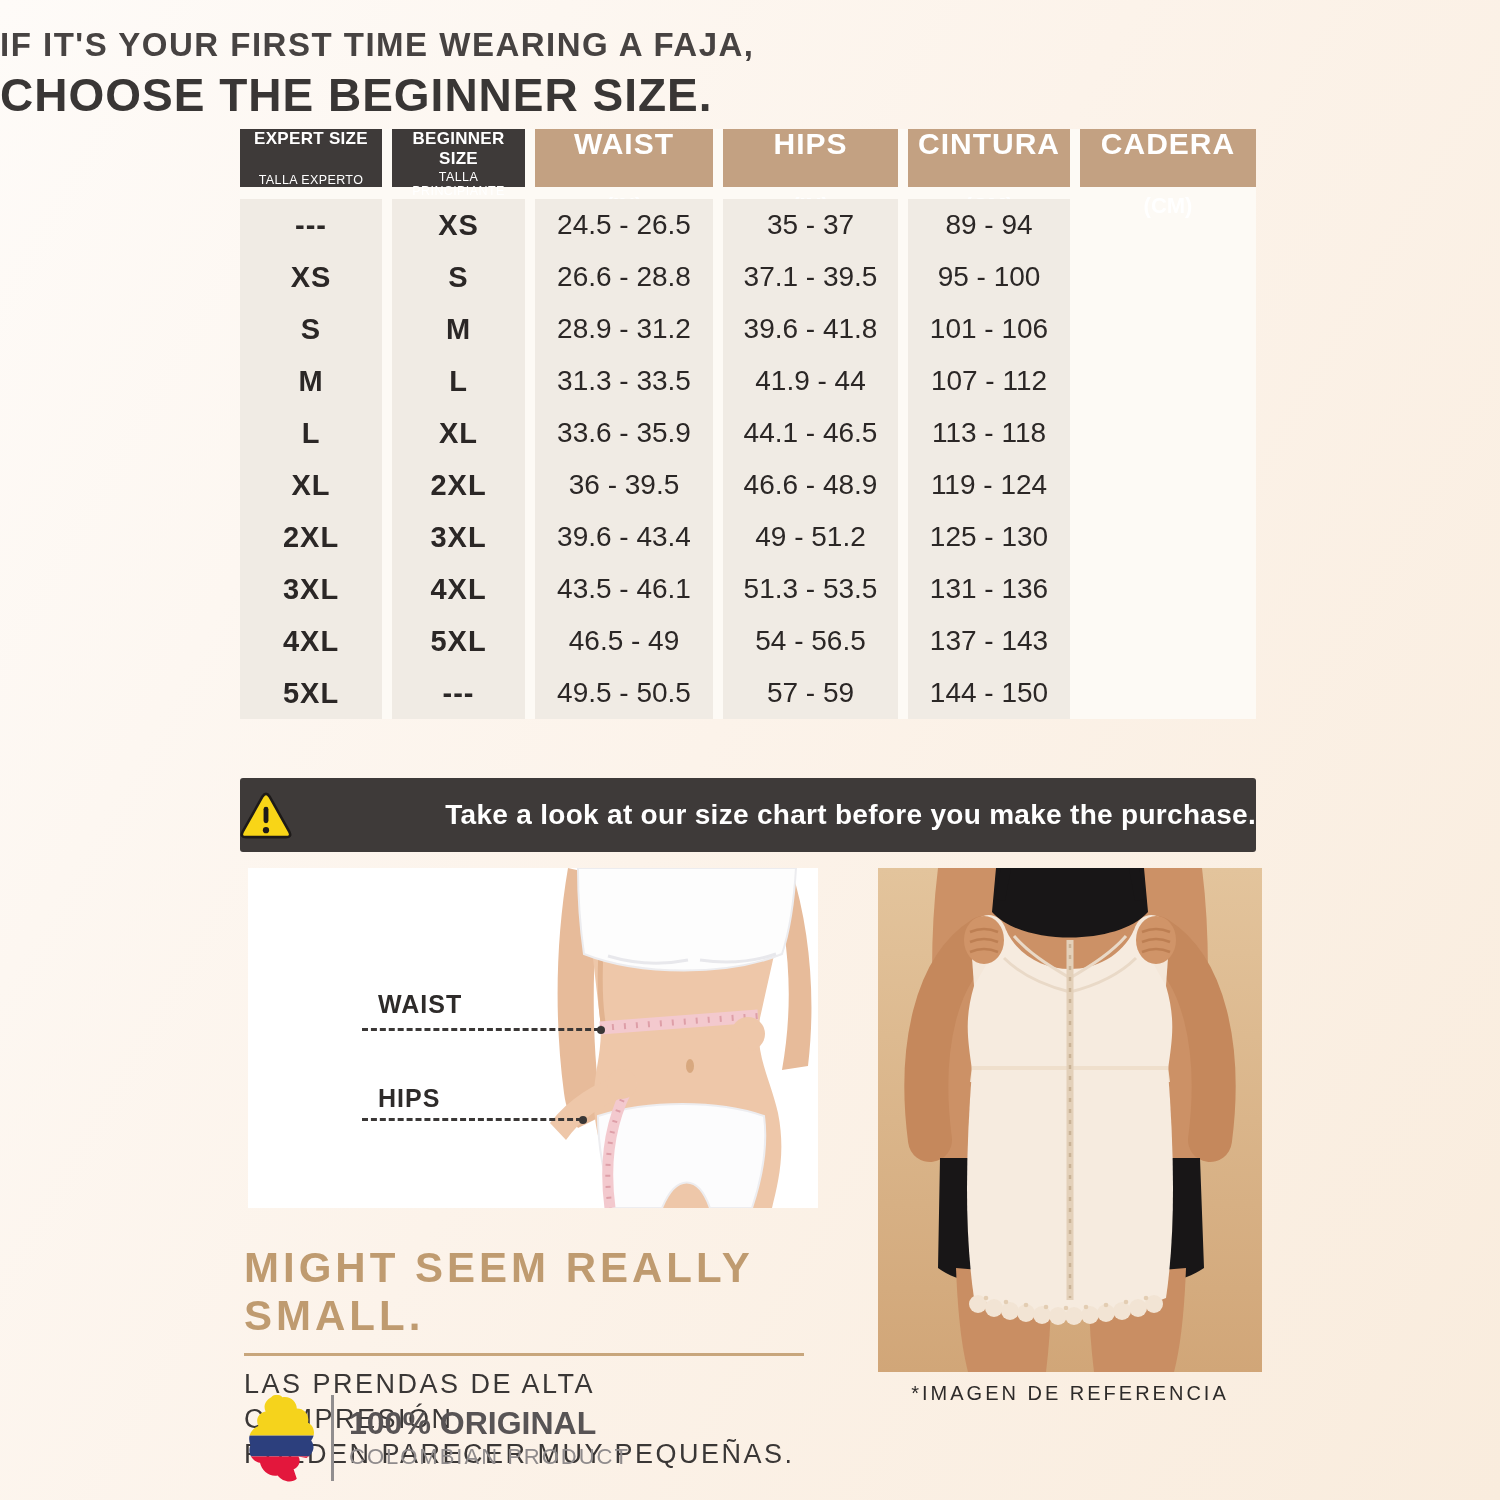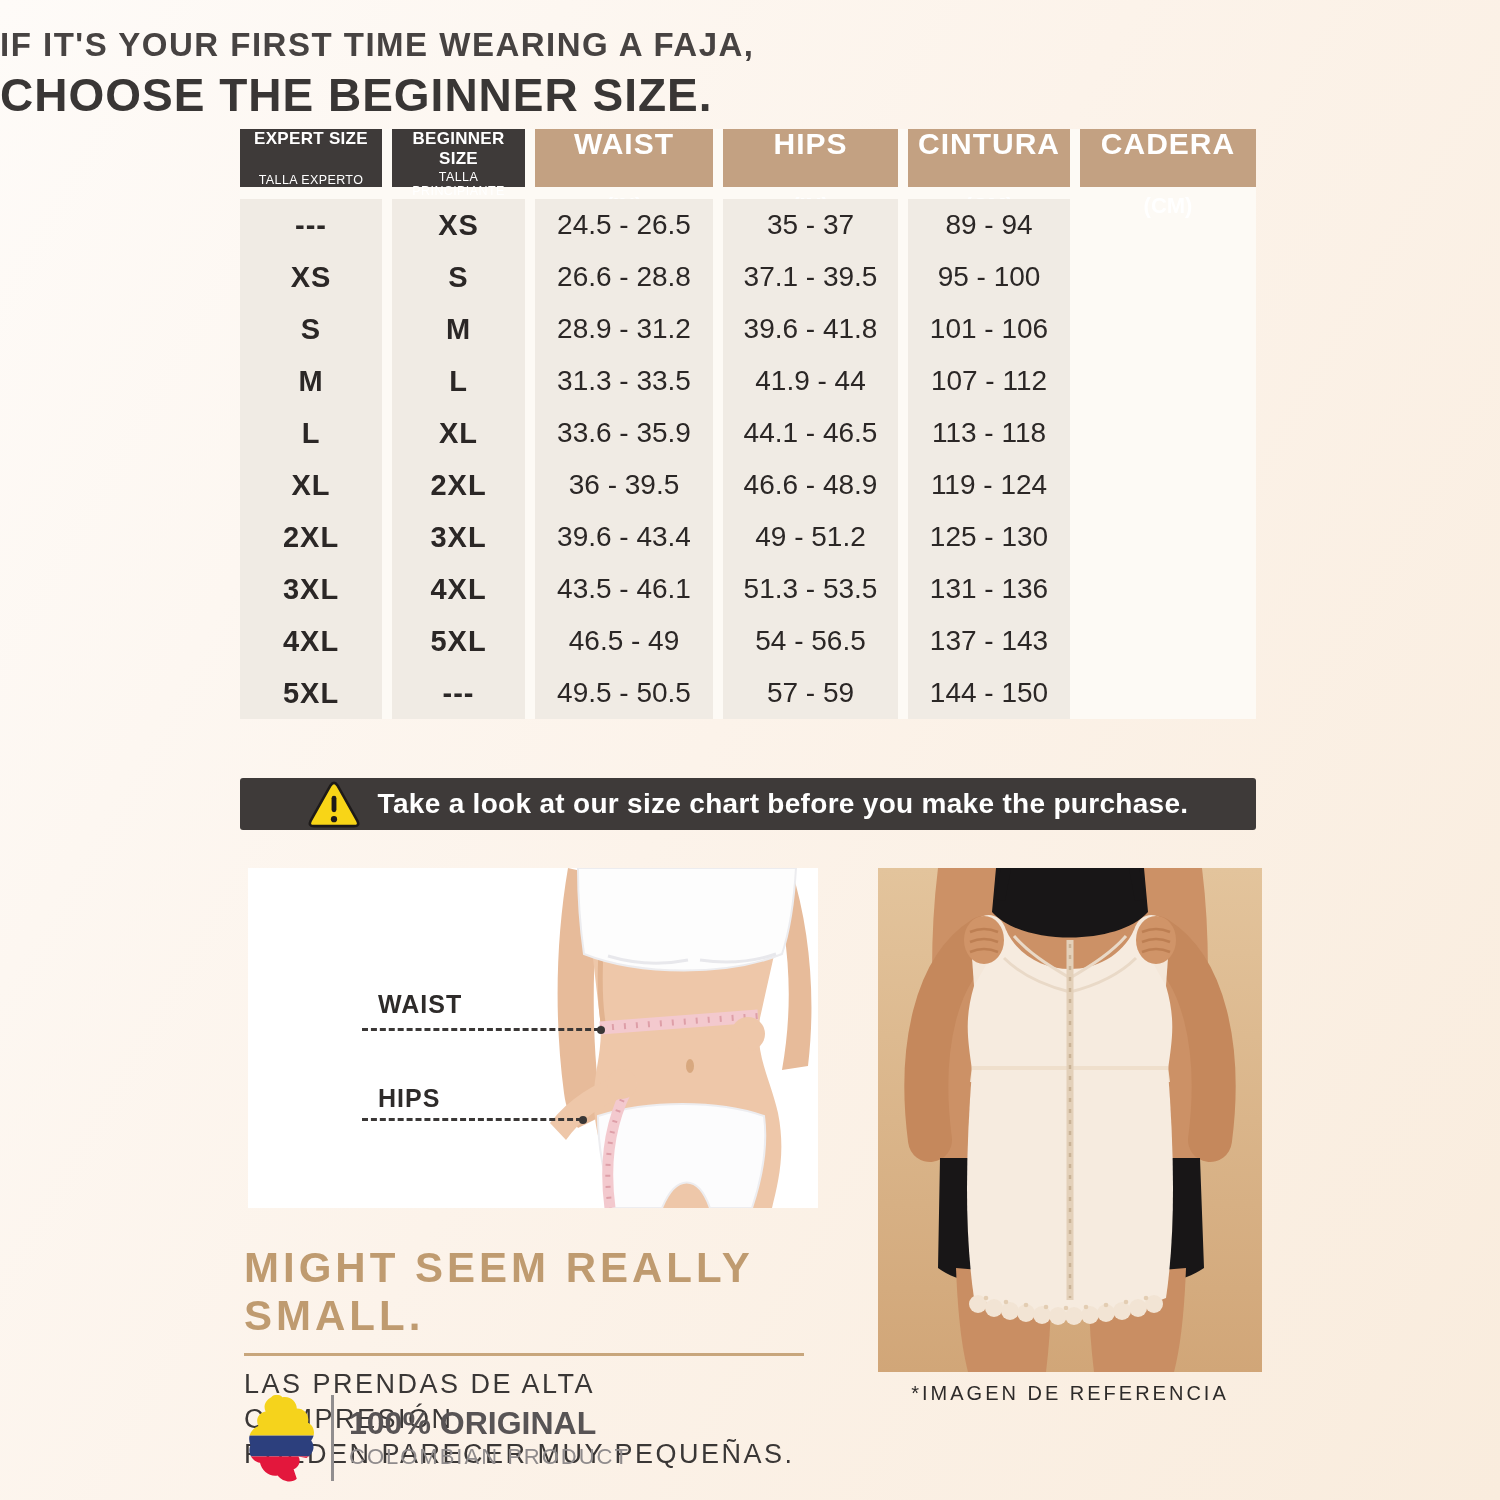--- a/index.html
+++ b/index.html
@@ -20,22 +20,22 @@
   .th.dark{background:var(--dark);}
   .th.tan{background:var(--tan);}
   .th.tan .th-main{font-size:30px;font-weight:800;letter-spacing:1px;line-height:1;}
   .th.tan .th-sub{font-size:22px;font-weight:700;line-height:1.15;margin-top:34px;}
   .th.dark .th-main{font-size:17px;font-weight:800;letter-spacing:.3px;line-height:1.2;}
   .th.dark .th-sub{font-size:12.5px;font-weight:400;letter-spacing:.4px;}
   .strip{background:var(--strip);}
   .cell{height:52px;display:flex;align-items:center;justify-content:center;font-size:28px;color:#2b2726;}
   .cell.size{font-weight:800;font-size:29px;letter-spacing:1px;}
   
-  .warning{position:absolute;left:240px;top:778px;width:1016px;height:52px;background:var(--dark);
-    border-radius:3px;display:flex;align-items:center;justify-content:center;gap:18px;}
+  .warning{position:absolute;left:240px;top:778px;width:1016px;height:74px;background:var(--dark);
+    border-radius:3px;display:flex;align-items:center;justify-content:space-between;gap:18px;}
   .warning-text{color:#ffffff;font-size:28px;font-weight:700;letter-spacing:.3px;}
   
   .photo-left{position:absolute;left:248px;top:868px;width:570px;height:340px;background:#ffffff;overflow:hidden;}
   .measure-label{position:absolute;font-size:25px;font-weight:800;letter-spacing:1px;color:#2e2b2a;}
   .waist-label{left:130px;top:122px;}
   .hips-label{left:130px;top:216px;}
   .measure-line{position:absolute;height:0;border-top:3px dashed #3a3736;}
   .measure-line::after{content:'';position:absolute;right:-5px;top:-5px;width:8px;height:8px;border-radius:50%;background:#3a3736;}
   .waist-line{left:114px;top:160px;width:238px;}
   .hips-line{left:114px;top:250px;width:220px;}

